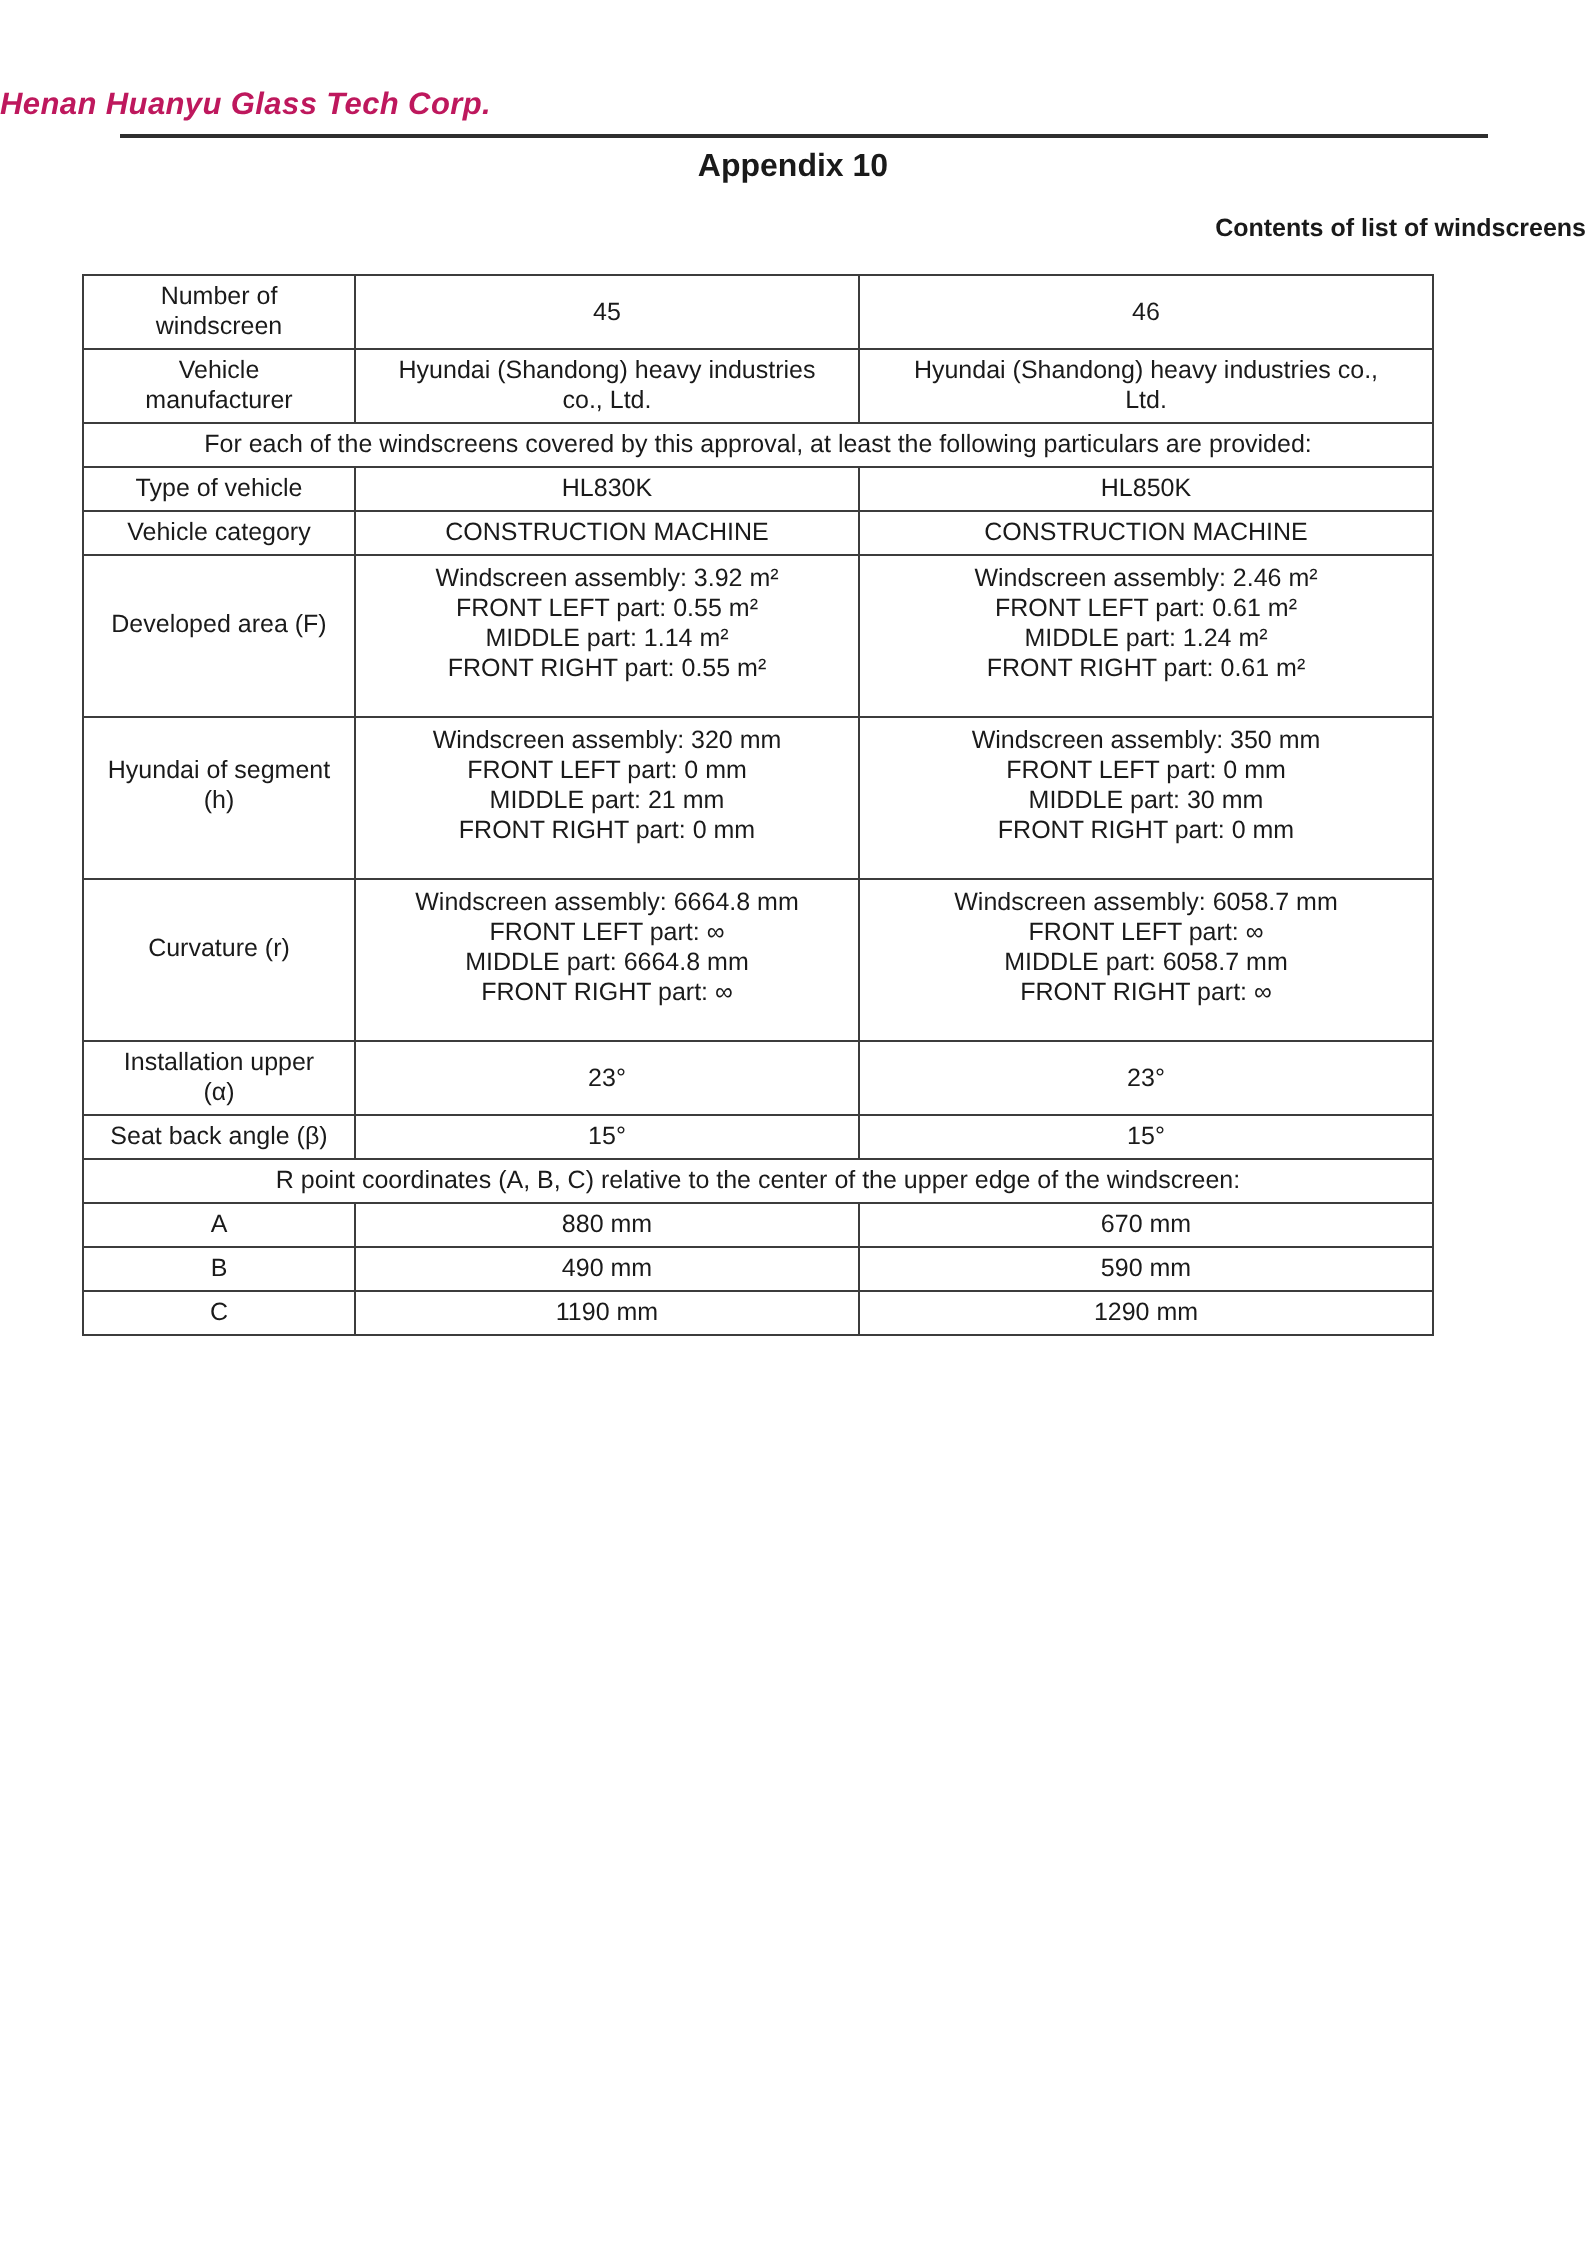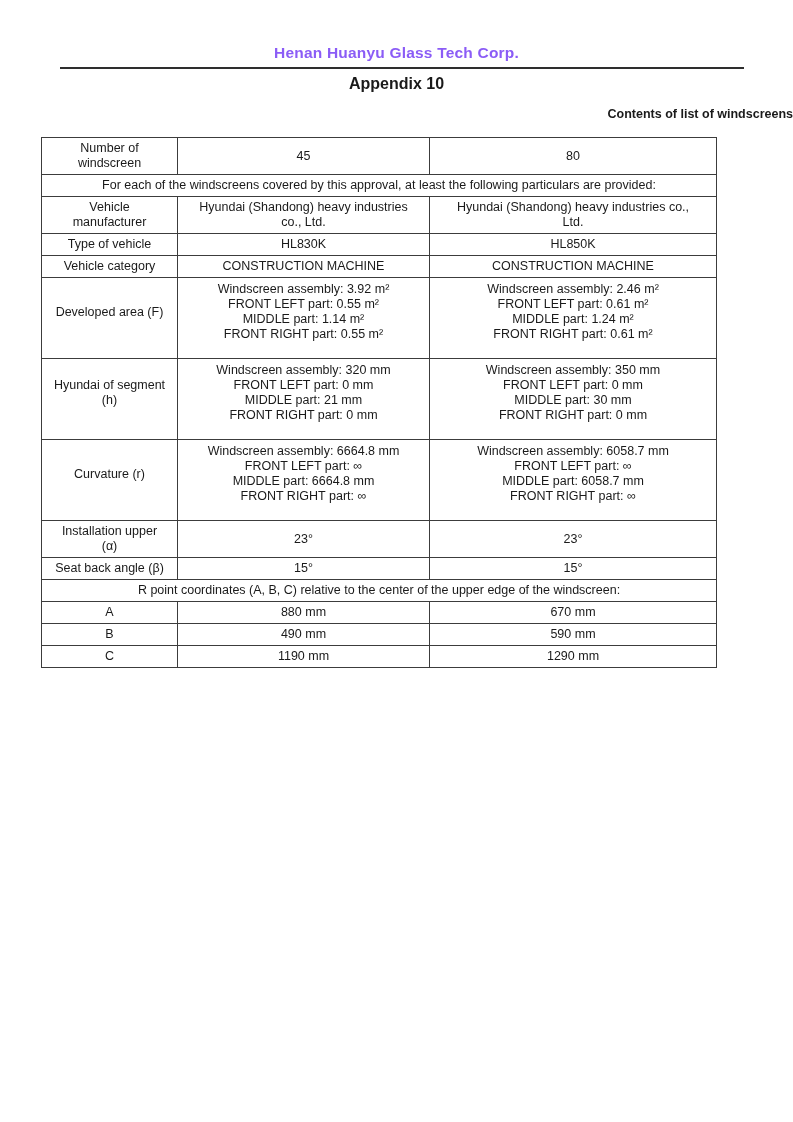--- a/index.html
+++ b/index.html
@@ -12,25 +12,25 @@
     overflow: hidden;
   }
   .page {
     position: relative;
     width: 793px;
     height: 1122px;
     background: #ffffff;
   }
   .company-title {
     padding-top: 44px;
-    text-align: center;
     font-size: 15.5px;
     font-weight: bold;
-    color: #8b5cf6;
+    color: #be185d;
     letter-spacing: 0.2px;
+    font-style: italic;
   }
   .meta-row {
     display: flex;
     justify-content: space-between;
     align-items: flex-start;
     margin: 21px 49px 0 112px;
     font-size: 12.5px;
     line-height: 15px;
   }
   .meta-right { text-align: right; }
@@ -90,32 +90,32 @@
     <colgroup>
       <col style="width:136px">
       <col style="width:252px">
       <col style="width:287px">
     </colgroup>
     <tbody>
       <tr>
         <td>Number of
 windscreen</td>
         <td>45</td>
-        <td>80</td>
-      </tr>
-      <tr>
-        <td class="full-left" colspan="3">For each of the windscreens covered by this approval, at least the following particulars are provided:</td>
+        <td>46</td>
       </tr>
       <tr>
         <td>Vehicle
 manufacturer</td>
         <td>Hyundai (Shandong) heavy industries
 co., Ltd.</td>
         <td>Hyundai (Shandong) heavy industries co.,
 Ltd.</td>
+      </tr>
+      <tr>
+        <td class="full-left" colspan="3">For each of the windscreens covered by this approval, at least the following particulars are provided:</td>
       </tr>
       <tr>
         <td>Type of vehicle</td>
         <td>HL830K</td>
         <td>HL850K</td>
       </tr>
       <tr>
         <td>Vehicle category</td>
         <td>CONSTRUCTION MACHINE</td>
         <td>CONSTRUCTION MACHINE</td>

